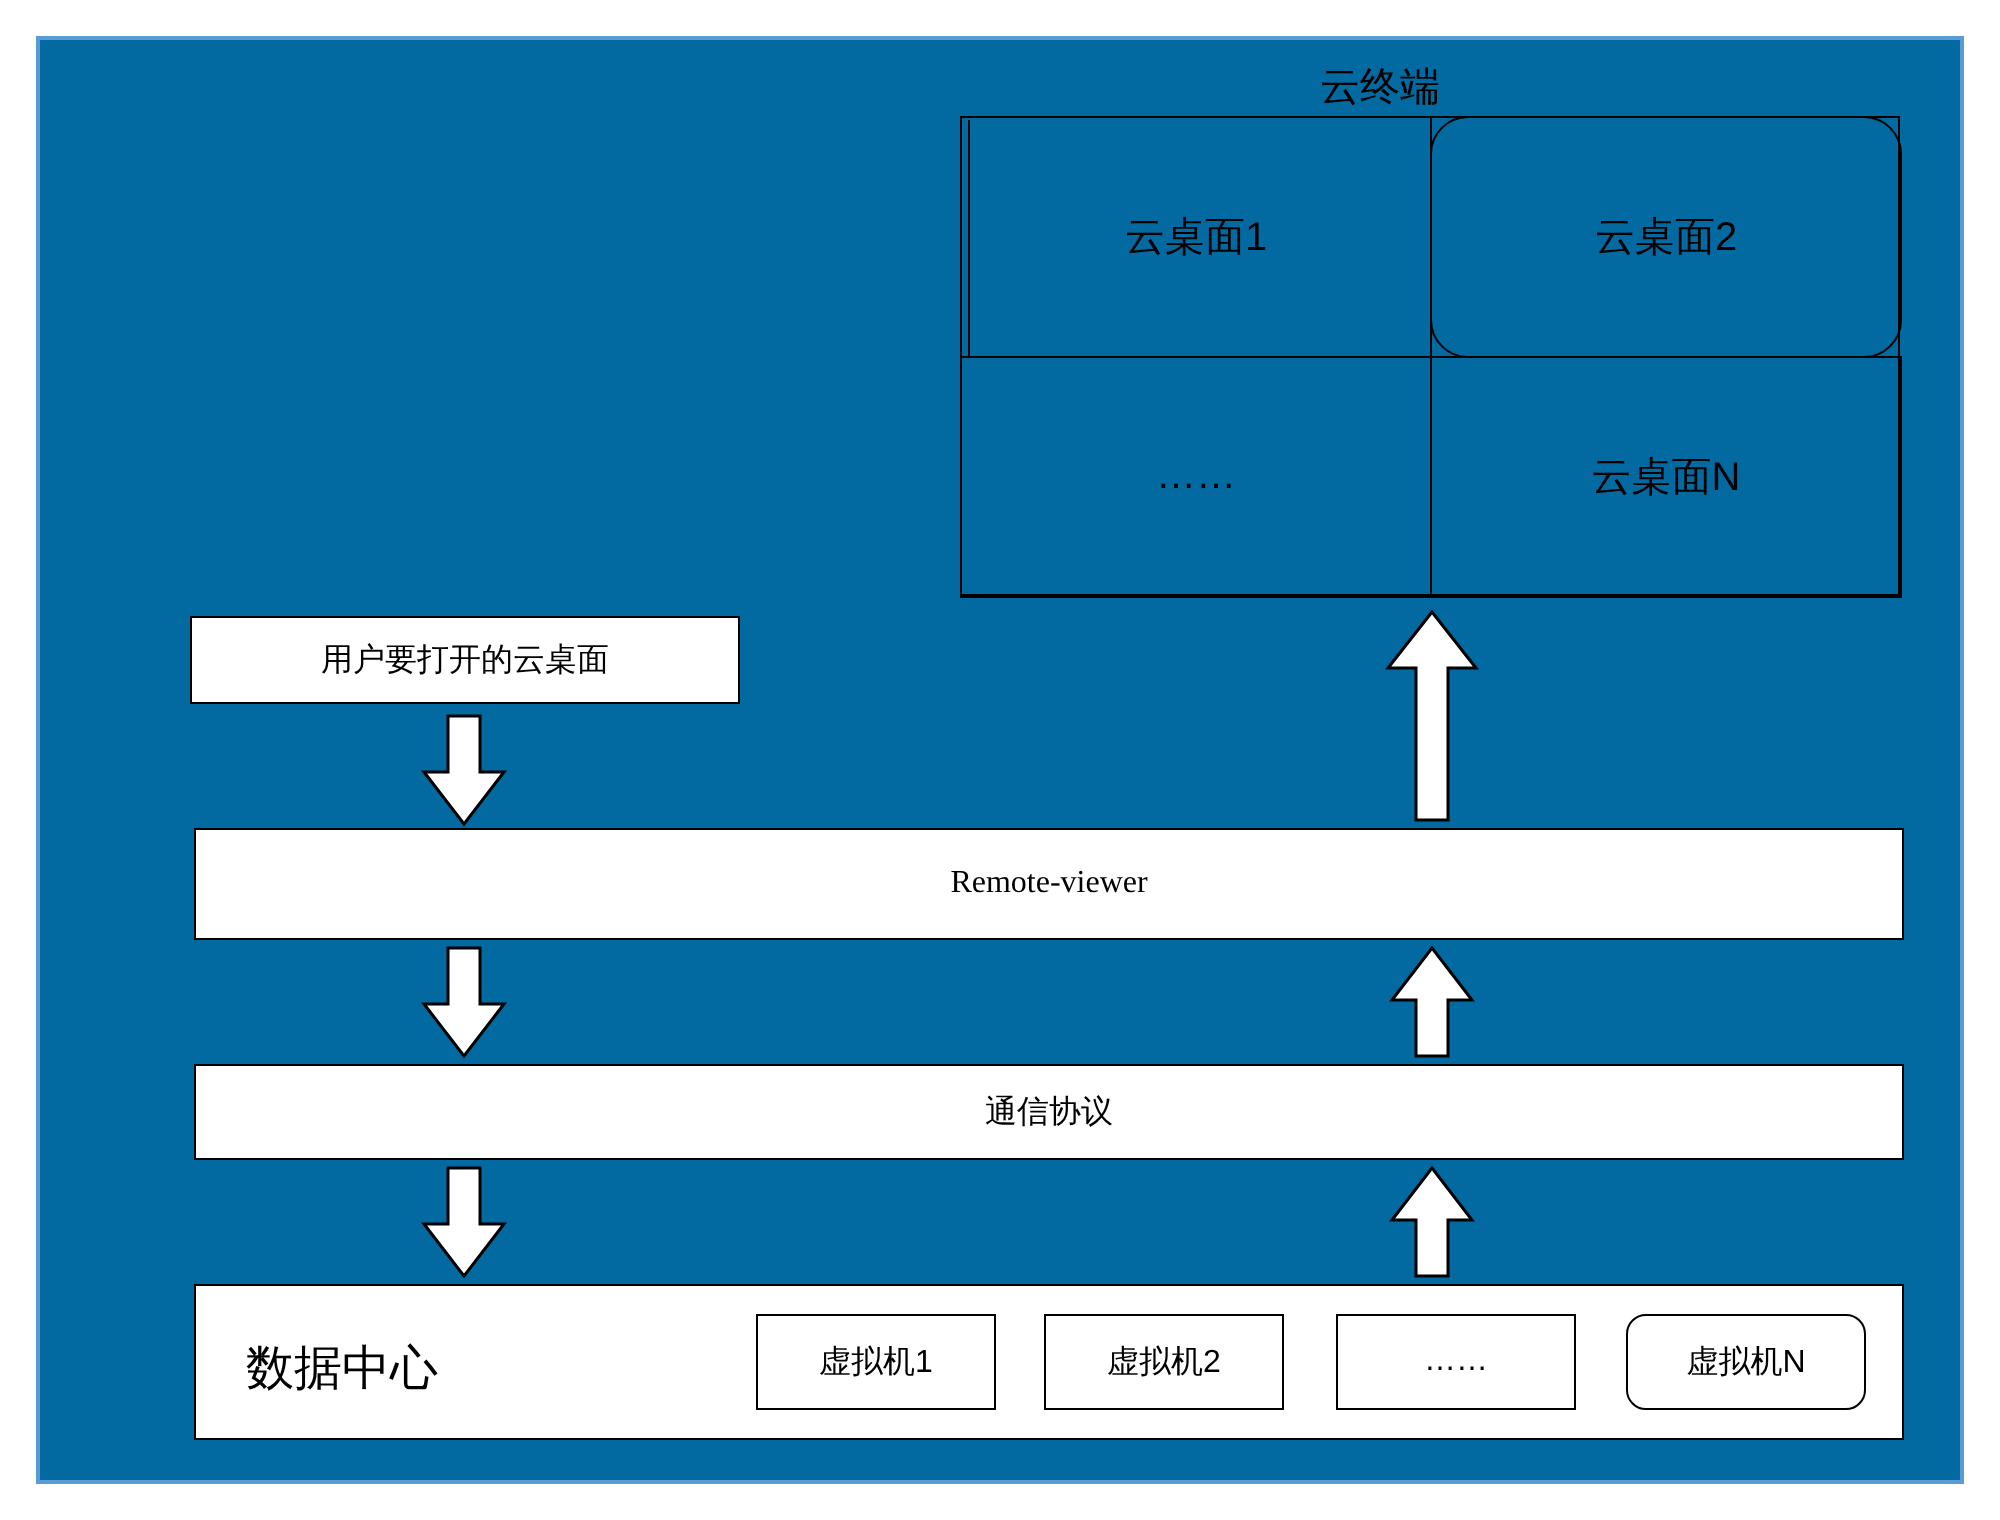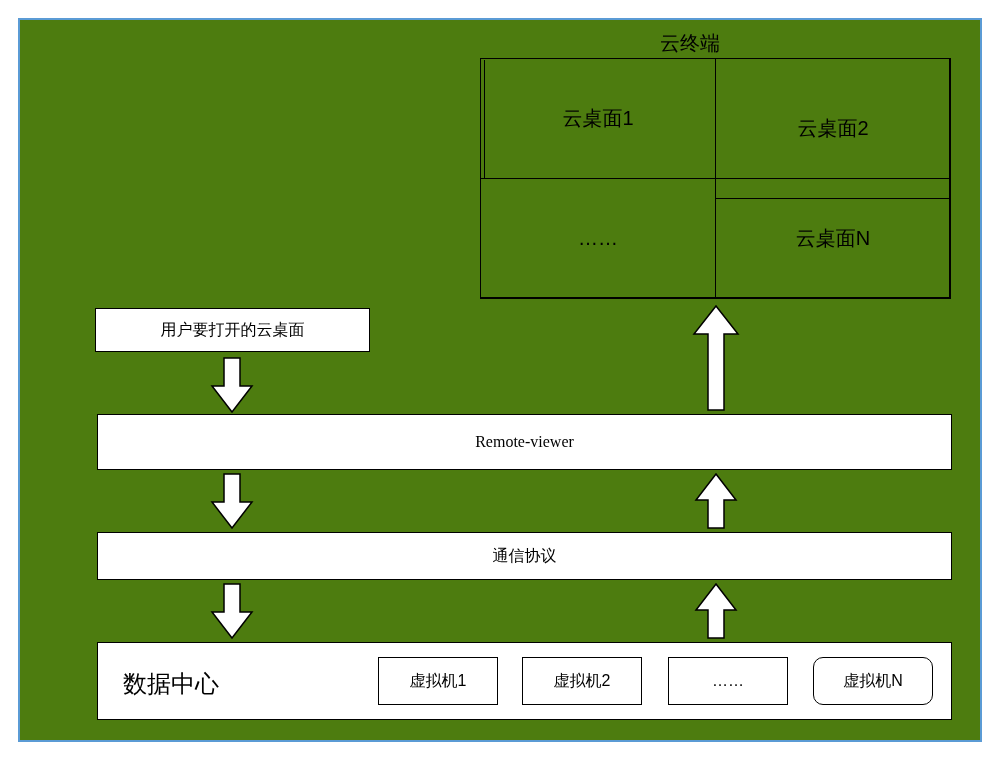--- a/index.html
+++ b/index.html
@@ -12,21 +12,21 @@
     font-family: "SimSun", "Microsoft YaHei", sans-serif;
     position: relative;
   }
   .outer-frame {
     position: absolute;
     left: 18px;
     top: 18px;
     width: 964px;
     height: 724px;
     border: 2px solid #5B9BD5;
-    background: #4d7c0f;
+    background: #0369a1;
   }
   .box {
     position: absolute;
     border: 1.5px solid #000;
     background: #fff;
     display: flex;
     align-items: center;
     justify-content: center;
     font-size: 16px;
   }
@@ -79,21 +79,21 @@
 </style>
 </head>
 <body>
 
 <div class="outer-frame">
 
   <div class="label-flat" style="left:610px; top:10px; width:120px;">云终端</div>
 
   <div class="grid" style="left:460px; top:38px; width:470px; height:240px;padding-left:16px;">
     <div class="cell" style="left:-1px; top:-1px; width:236px; height:121px;">云桌面1</div>
-    <div class="cell" style="left:234px; top:-1px; width:236px; height:141px;">云桌面2</div>
+    <div class="cell" style="left:234px; top:-1px; width:236px; height:121px;border-radius:19px;">云桌面2</div>
     <div class="cell" style="left:-1px; top:119px; width:236px; height:121px;">……</div>
     <div class="cell" style="left:234px; top:119px; width:236px; height:121px;">云桌面N</div>
   </div>
 
   <div style="position:absolute; left:464px; top:40px; width:0; height:118px; border-left:1.5px solid #000;"></div>
 
   <div class="box" style="left:75px; top:288px; width:275px; height:44px;">用户要打开的云桌面</div>
 
   <div class="arrow" style="left:190px; top:336px;">
     <svg width="44" height="58" viewBox="0 0 44 58">

